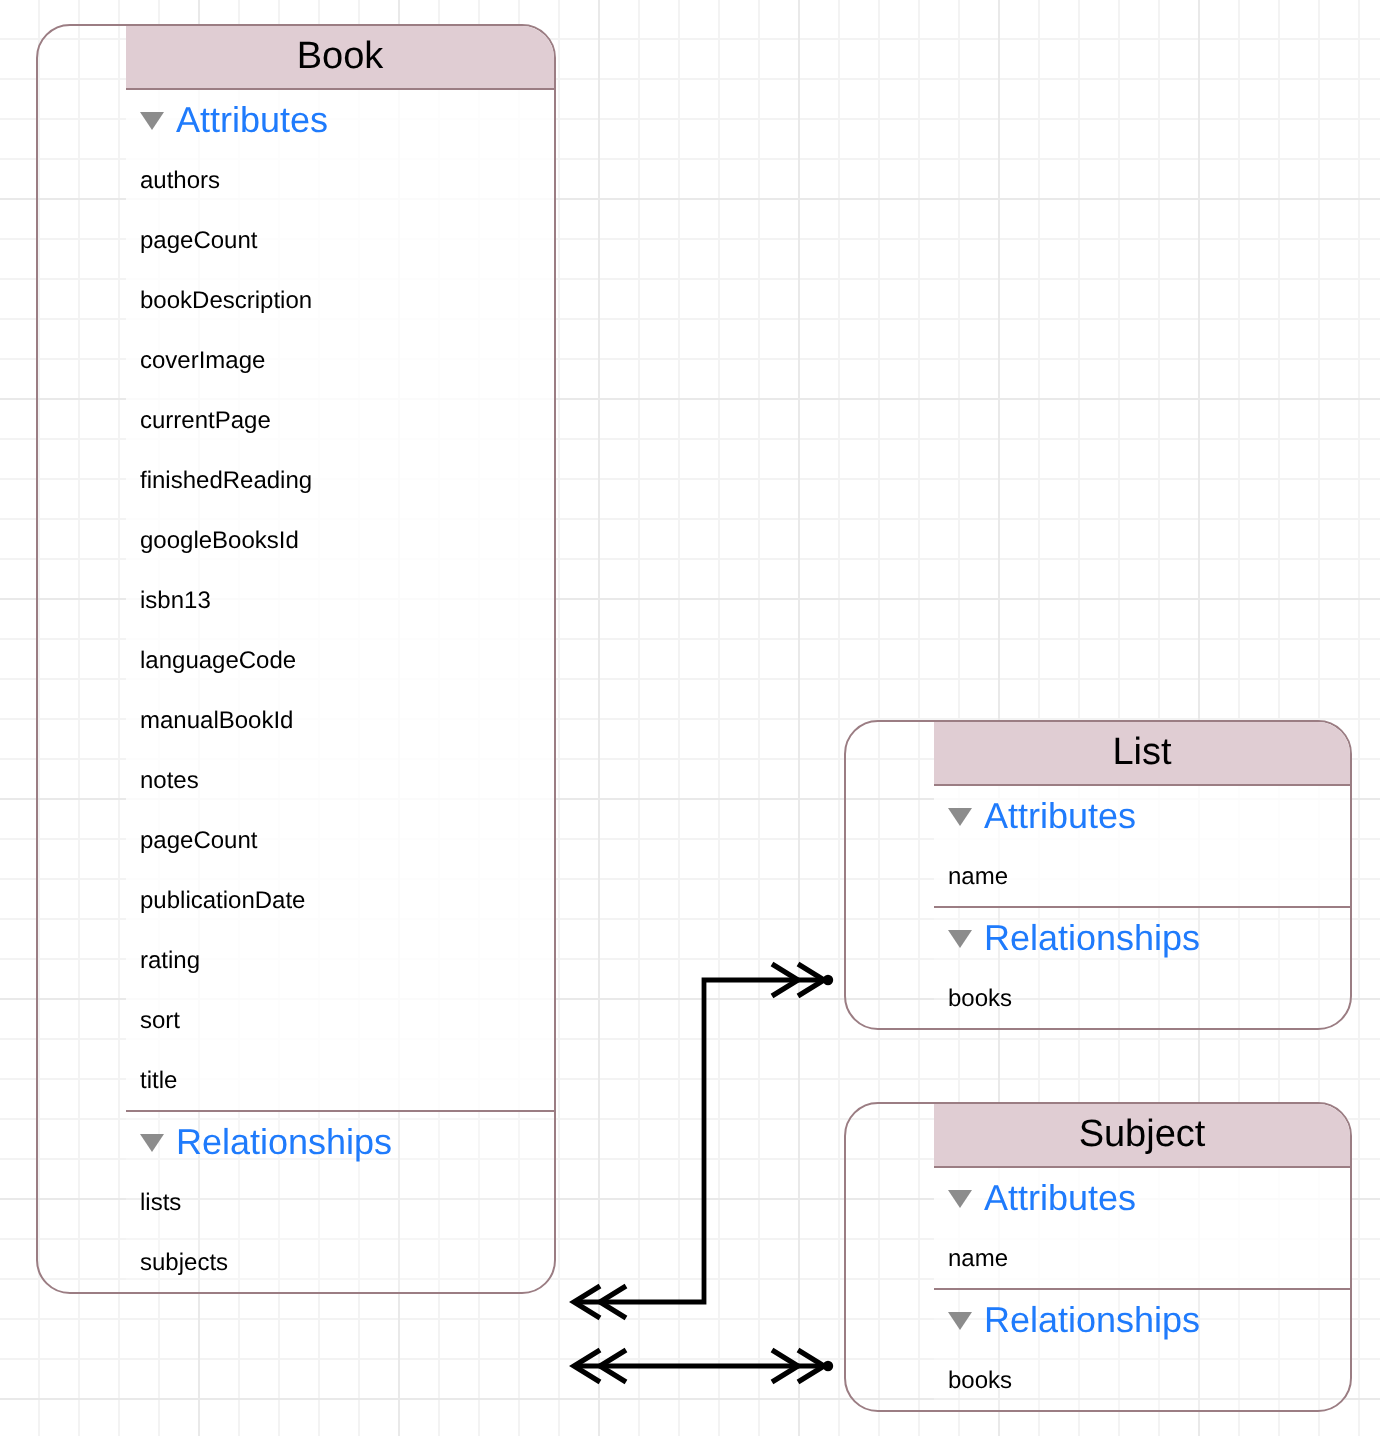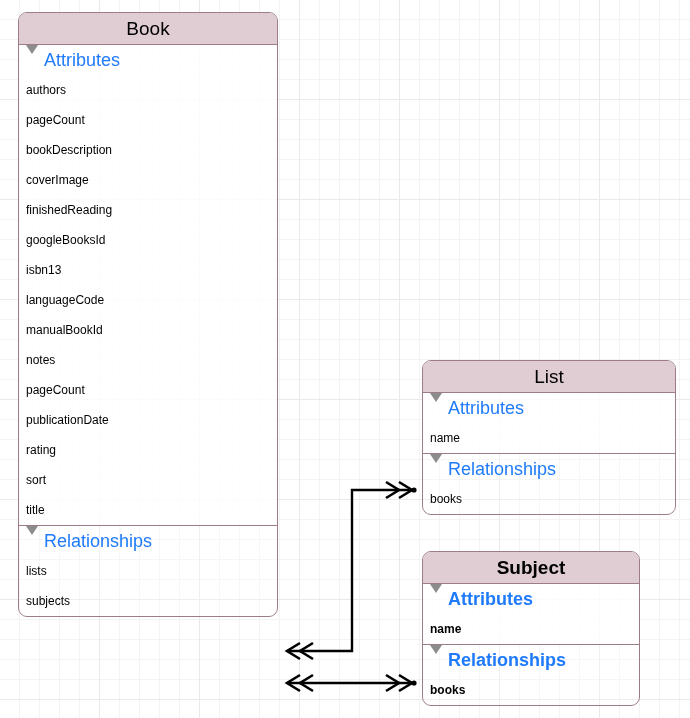--- a/index.html
+++ b/index.html
@@ -33,23 +33,24 @@
       20px 20px,
       20px 20px;
     background-position: -1px -1px, -1px -1px, -1px -1px, -1px -1px;
   }
 
   
   .entity {
     position: absolute;
     box-sizing: border-box;
     border: 1.5px solid #9b7d83;
-    border-radius: 9px;
+    border-radius: 17px;
     overflow: hidden;
     background: transparent;
+    padding-left: 44px;
   }
   .entity-header {
     height: 31px;
     line-height: 31px;
     text-align: center;
     font-size: 19px;
     color: #000000;
     background: #e0cdd3;
     border-bottom: 1.5px solid #9b7d83;
   }
@@ -57,21 +58,21 @@
     background: rgba(255,255,255,0.80);
   }
   .section.relationships {
     border-top: 1.5px solid #9b7d83;
     background: rgba(255,255,255,0.30);
   }
   .section-head {
     height: 30px;
     line-height: 30px;
     display: flex;
-    align-items: flex-start;
+    align-items: center;
     padding-left: 7px;
     font-size: 18px;
     color: #1f7bfc;
   }
   .tri {
     width: 0;
     height: 0;
     border-left: 6.5px solid transparent;
     border-right: 6.5px solid transparent;
     border-top: 9px solid #8c8c8c;
@@ -83,21 +84,21 @@
     line-height: 30px;
     padding-left: 7px;
     font-size: 12px;
     color: #000000;
     white-space: nowrap;
   }
 
   
   #entity-book    { left: 18px;  top: 12px;  width: 260px; }
   #entity-list    { left: 422px; top: 360px; width: 254px; }
-  #entity-subject { left: 422px; top: 551px; width: 218px; font-weight: bold; }
+  #entity-subject { left: 422px; top: 551px; width: 254px; }
 
   
   #connectors {
     position: absolute;
     left: 0; top: 0;
     width: 690px;
     height: 718px;
     pointer-events: none;
   }
 </style>
@@ -136,20 +137,21 @@
 
     <div class="section">
       <div class="section-head">
         <span class="tri"></span>
         <span>Attributes</span>
       </div>
       <div class="field">authors</div>
       <div class="field">pageCount</div>
       <div class="field">bookDescription</div>
       <div class="field">coverImage</div>
+      <div class="field">currentPage</div>
       <div class="field">finishedReading</div>
       <div class="field">googleBooksId</div>
       <div class="field">isbn13</div>
       <div class="field">languageCode</div>
       <div class="field">manualBookId</div>
       <div class="field">notes</div>
       <div class="field">pageCount</div>
       <div class="field">publicationDate</div>
       <div class="field">rating</div>
       <div class="field">sort</div>

